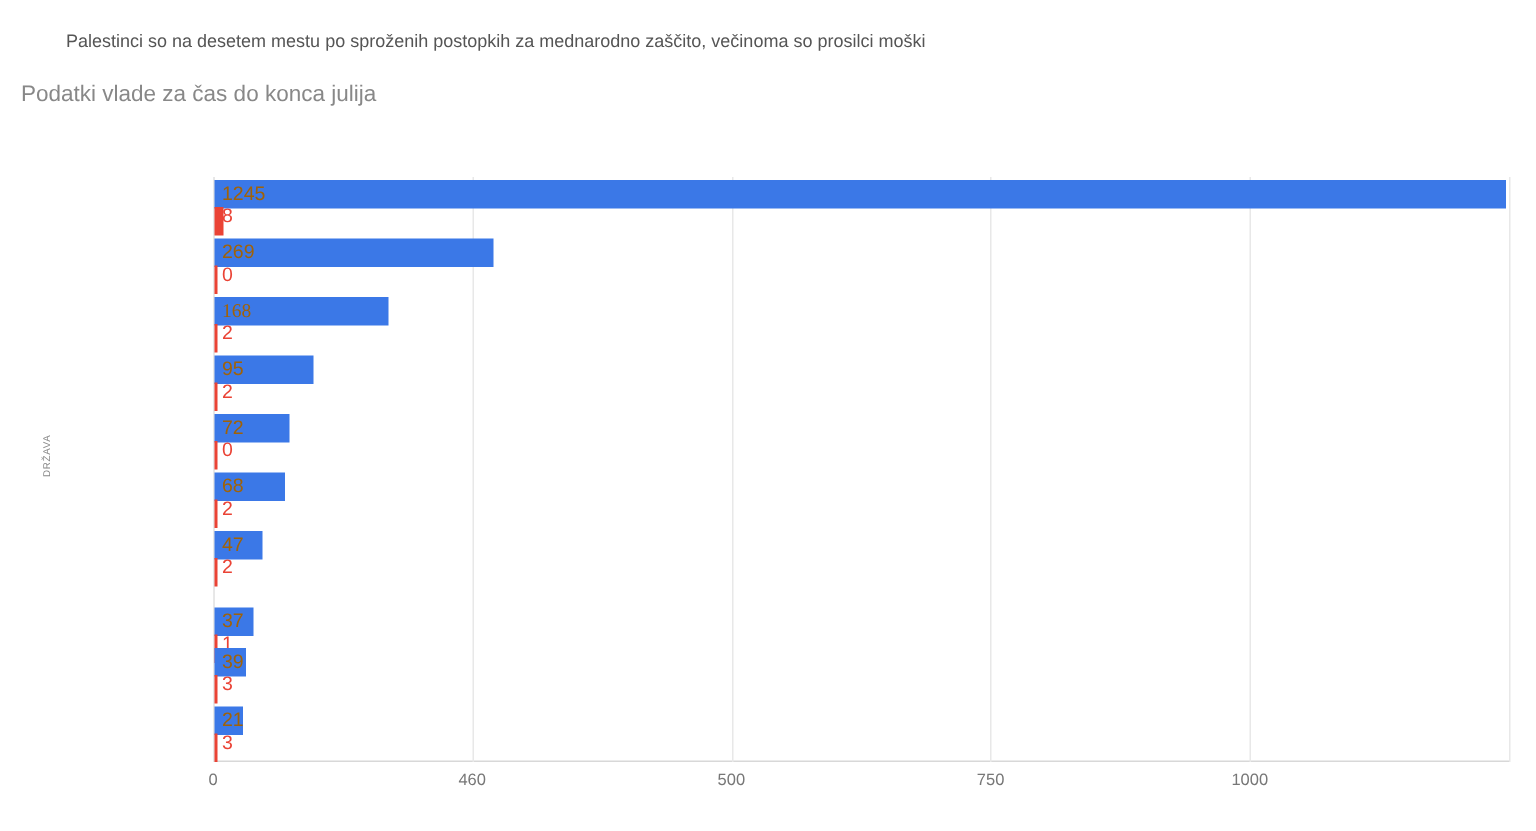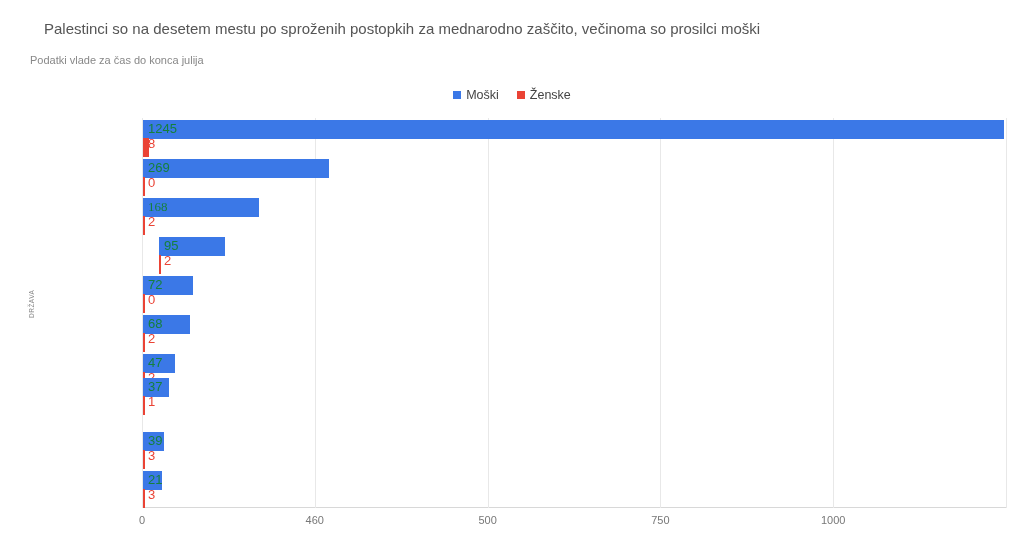--- a/index.html
+++ b/index.html
@@ -17,29 +17,29 @@
   .chart-container {
     position: relative;
     width: 1024px;
     height: 554px;
     box-sizing: border-box;
   }
   .chart-title {
     position: absolute;
     left: 44px;
     top: 20px;
+    font-size: 12px;
+    color: #555555;
+    white-space: nowrap;
+  }
+  .chart-subtitle {
+    position: absolute;
+    left: 14px;
+    top: 54px;
     font-size: 15px;
-    color: #555555;
-    white-space: nowrap;
-  }
-  .chart-subtitle {
-    position: absolute;
-    left: 30px;
-    top: 54px;
-    font-size: 11px;
     color: #888888;
     white-space: nowrap;
   }
   .legend {
     position: absolute;
     top: 88px;
     left: 0;
     width: 1024px;
     display: flex;
     justify-content: center;
@@ -112,21 +112,21 @@
   .bar-female {
     background: #ea4335;
     height: 19px;
   }
   .bar-value {
     position: absolute;
     font-size: 13px;
     white-space: nowrap;
   }
   .bar-value-male {
-    color: #15803d;
+    color: #a16207;
   }
   .bar-value-female {
     color: #ea4335;
   }
   .y-axis-title {
     position: absolute;
     left: 28px;
     top: 318px;
     font-size: 6.5px;
     color: #888888;
@@ -137,30 +137,20 @@
   }
 </style>
 </head>
 <body>
 
 <div class="chart-container">
 
   <div class="chart-title">Palestinci so na desetem mestu po sproženih postopkih za mednarodno zaščito, večinoma so prosilci moški</div>
   <div class="chart-subtitle">Podatki vlade za čas do konca julija</div>
 
-  <div class="legend">
-    <div class="legend-entry">
-      <span class="legend-swatch" style="background:#3b78e7"></span>
-      <span>Moški</span>
-    </div>
-    <div class="legend-entry">
-      <span class="legend-swatch" style="background:#ea4335"></span>
-      <span>Ženske</span>
-    </div>
-  </div>
 
   <div class="y-axis-title">DRŽAVA</div>
 
   <div class="plot-area" id="plot-area">
     <div class="axis-line-y"></div>
     <div class="axis-line-x"></div>
   <div class="gridline" style="left: 0px;"></div>
       <div class="x-tick-label" style="left: 0px;">0</div>
       <div class="gridline" style="left: 172.8px;"></div>
       <div class="x-tick-label" style="left: 172.8px;">460</div>
@@ -183,21 +173,21 @@
         <div class="bar-value bar-value-male" style="top: 3px; left: 6px;">269</div>
         <div class="bar bar-female" style="top: 20px; width: 2px;"></div>
         <div class="bar-value bar-value-female" style="top: 18px; left: 6px;">0</div>
       </div>
       <div class="cat-group" style="top: 78px; height: 39px;">
         <div class="bar bar-male" style="top: 2px; width: 116.122px;"></div>
         <div class="bar-value bar-value-male" style="top: 3px; left: 6px; font-family: Liberation Serif, serif;">168</div>
         <div class="bar bar-female" style="top: 20px; width: 2px;"></div>
         <div class="bar-value bar-value-female" style="top: 18px; left: 6px;">2</div>
       </div>
-      <div class="cat-group" style="top: 117px; height: 39px; margin-left: 16px;">
+      <div class="cat-group" style="top: 117px; height: 39px;">
         <div class="bar bar-male" style="top: 2px; width: 65.664px;"></div>
         <div class="bar-value bar-value-male" style="top: 3px; left: 6px;">95</div>
         <div class="bar bar-female" style="top: 20px; width: 2px;"></div>
         <div class="bar-value bar-value-female" style="top: 18px; left: 6px;">2</div>
       </div>
       <div class="cat-group" style="top: 156px; height: 39px; text-align: center;">
         <div class="bar bar-male" style="top: 2px; width: 49.7664px;"></div>
         <div class="bar-value bar-value-male" style="top: 3px; left: 6px;">72</div>
         <div class="bar bar-female" style="top: 20px; width: 2px;"></div>
         <div class="bar-value bar-value-female" style="top: 18px; left: 6px;">0</div>
@@ -207,21 +197,21 @@
         <div class="bar-value bar-value-male" style="top: 3px; left: 6px;">68</div>
         <div class="bar bar-female" style="top: 20px; width: 2px;"></div>
         <div class="bar-value bar-value-female" style="top: 18px; left: 6px;">2</div>
       </div>
       <div class="cat-group" style="top: 234px; height: 39px;">
         <div class="bar bar-male" style="top: 2px; width: 32.4864px;"></div>
         <div class="bar-value bar-value-male" style="top: 3px; left: 6px;">47</div>
         <div class="bar bar-female" style="top: 20px; width: 2px;"></div>
         <div class="bar-value bar-value-female" style="top: 18px; left: 6px;">2</div>
       </div>
-      <div class="cat-group" style="top: 258px; height: 39px; text-decoration: underline;">
+      <div class="cat-group" style="top: 285px; height: 39px; text-decoration: underline;">
         <div class="bar bar-male" style="top: 2px; width: 25.5744px;"></div>
         <div class="bar-value bar-value-male" style="top: 3px; left: 6px;">37</div>
         <div class="bar bar-female" style="top: 20px; width: 2px;"></div>
         <div class="bar-value bar-value-female" style="top: 18px; left: 6px;">1</div>
       </div>
       <div class="cat-group" style="top: 312px; height: 39px;">
         <div class="bar bar-male" style="top: 2px; width: 21.4272px;"></div>
         <div class="bar-value bar-value-male" style="top: 3px; left: 6px;">39</div>
         <div class="bar bar-female" style="top: 20px; width: 2.0736px;"></div>
         <div class="bar-value bar-value-female" style="top: 18px; left: 6px;">3</div>

